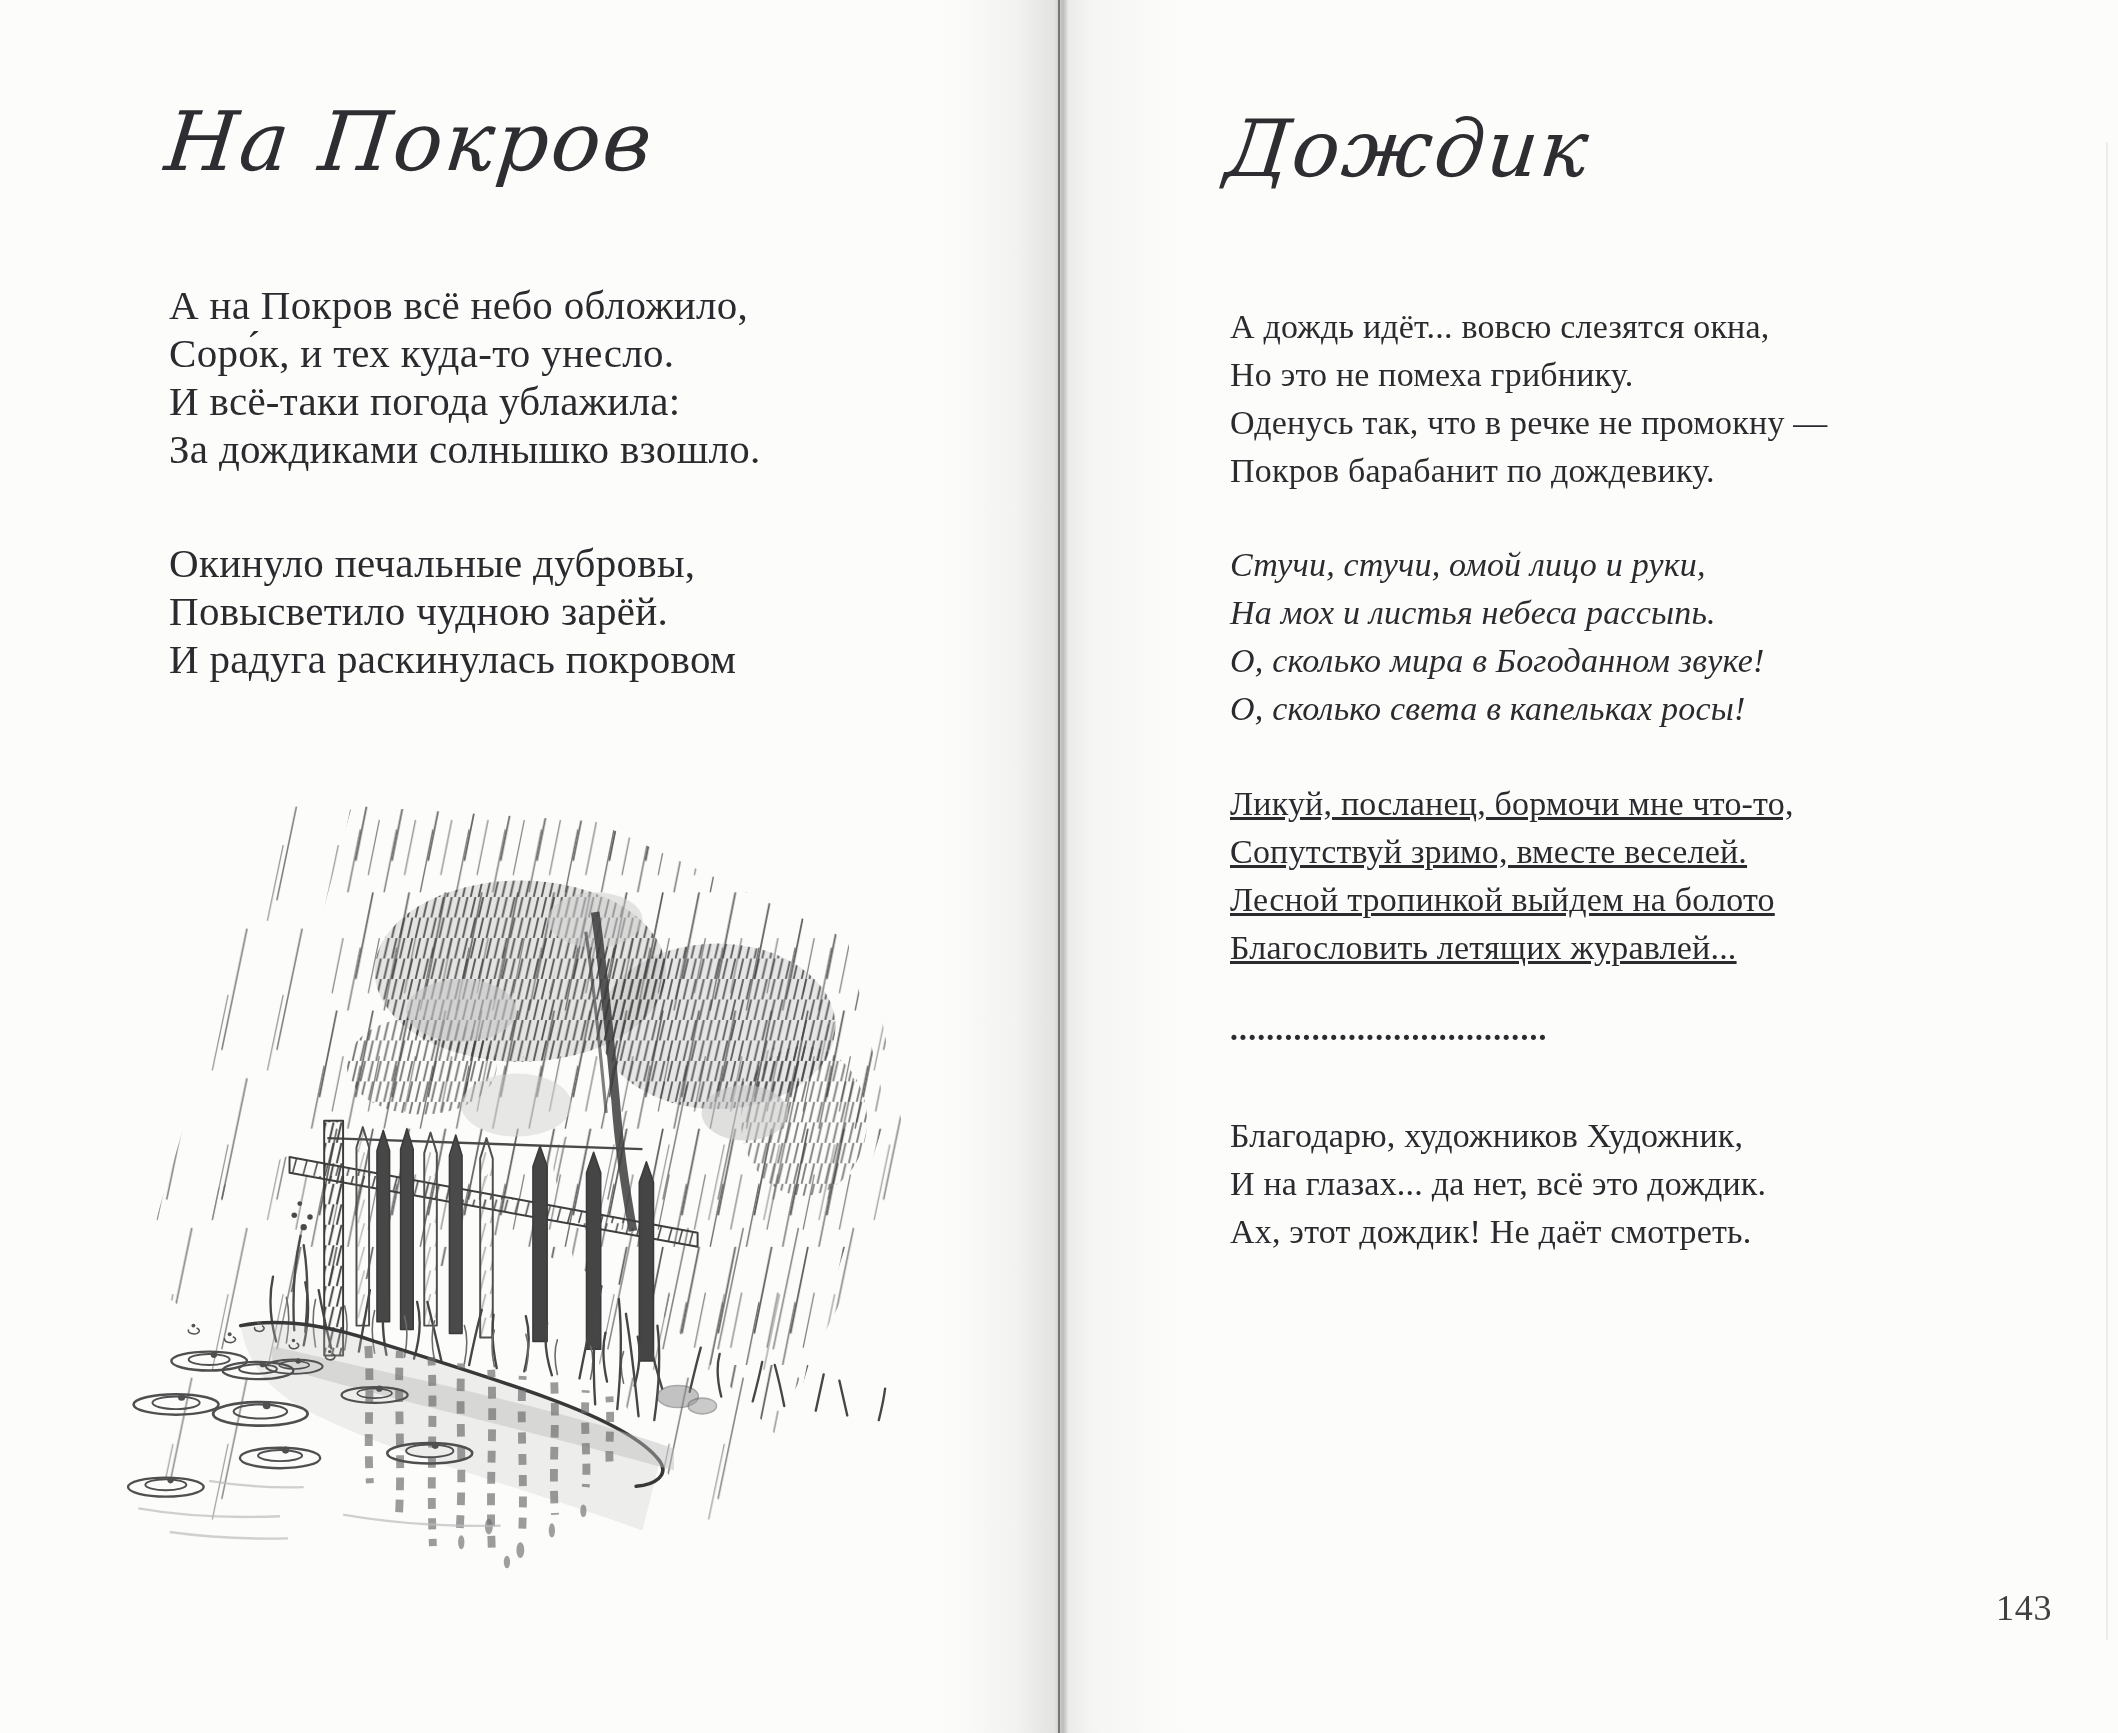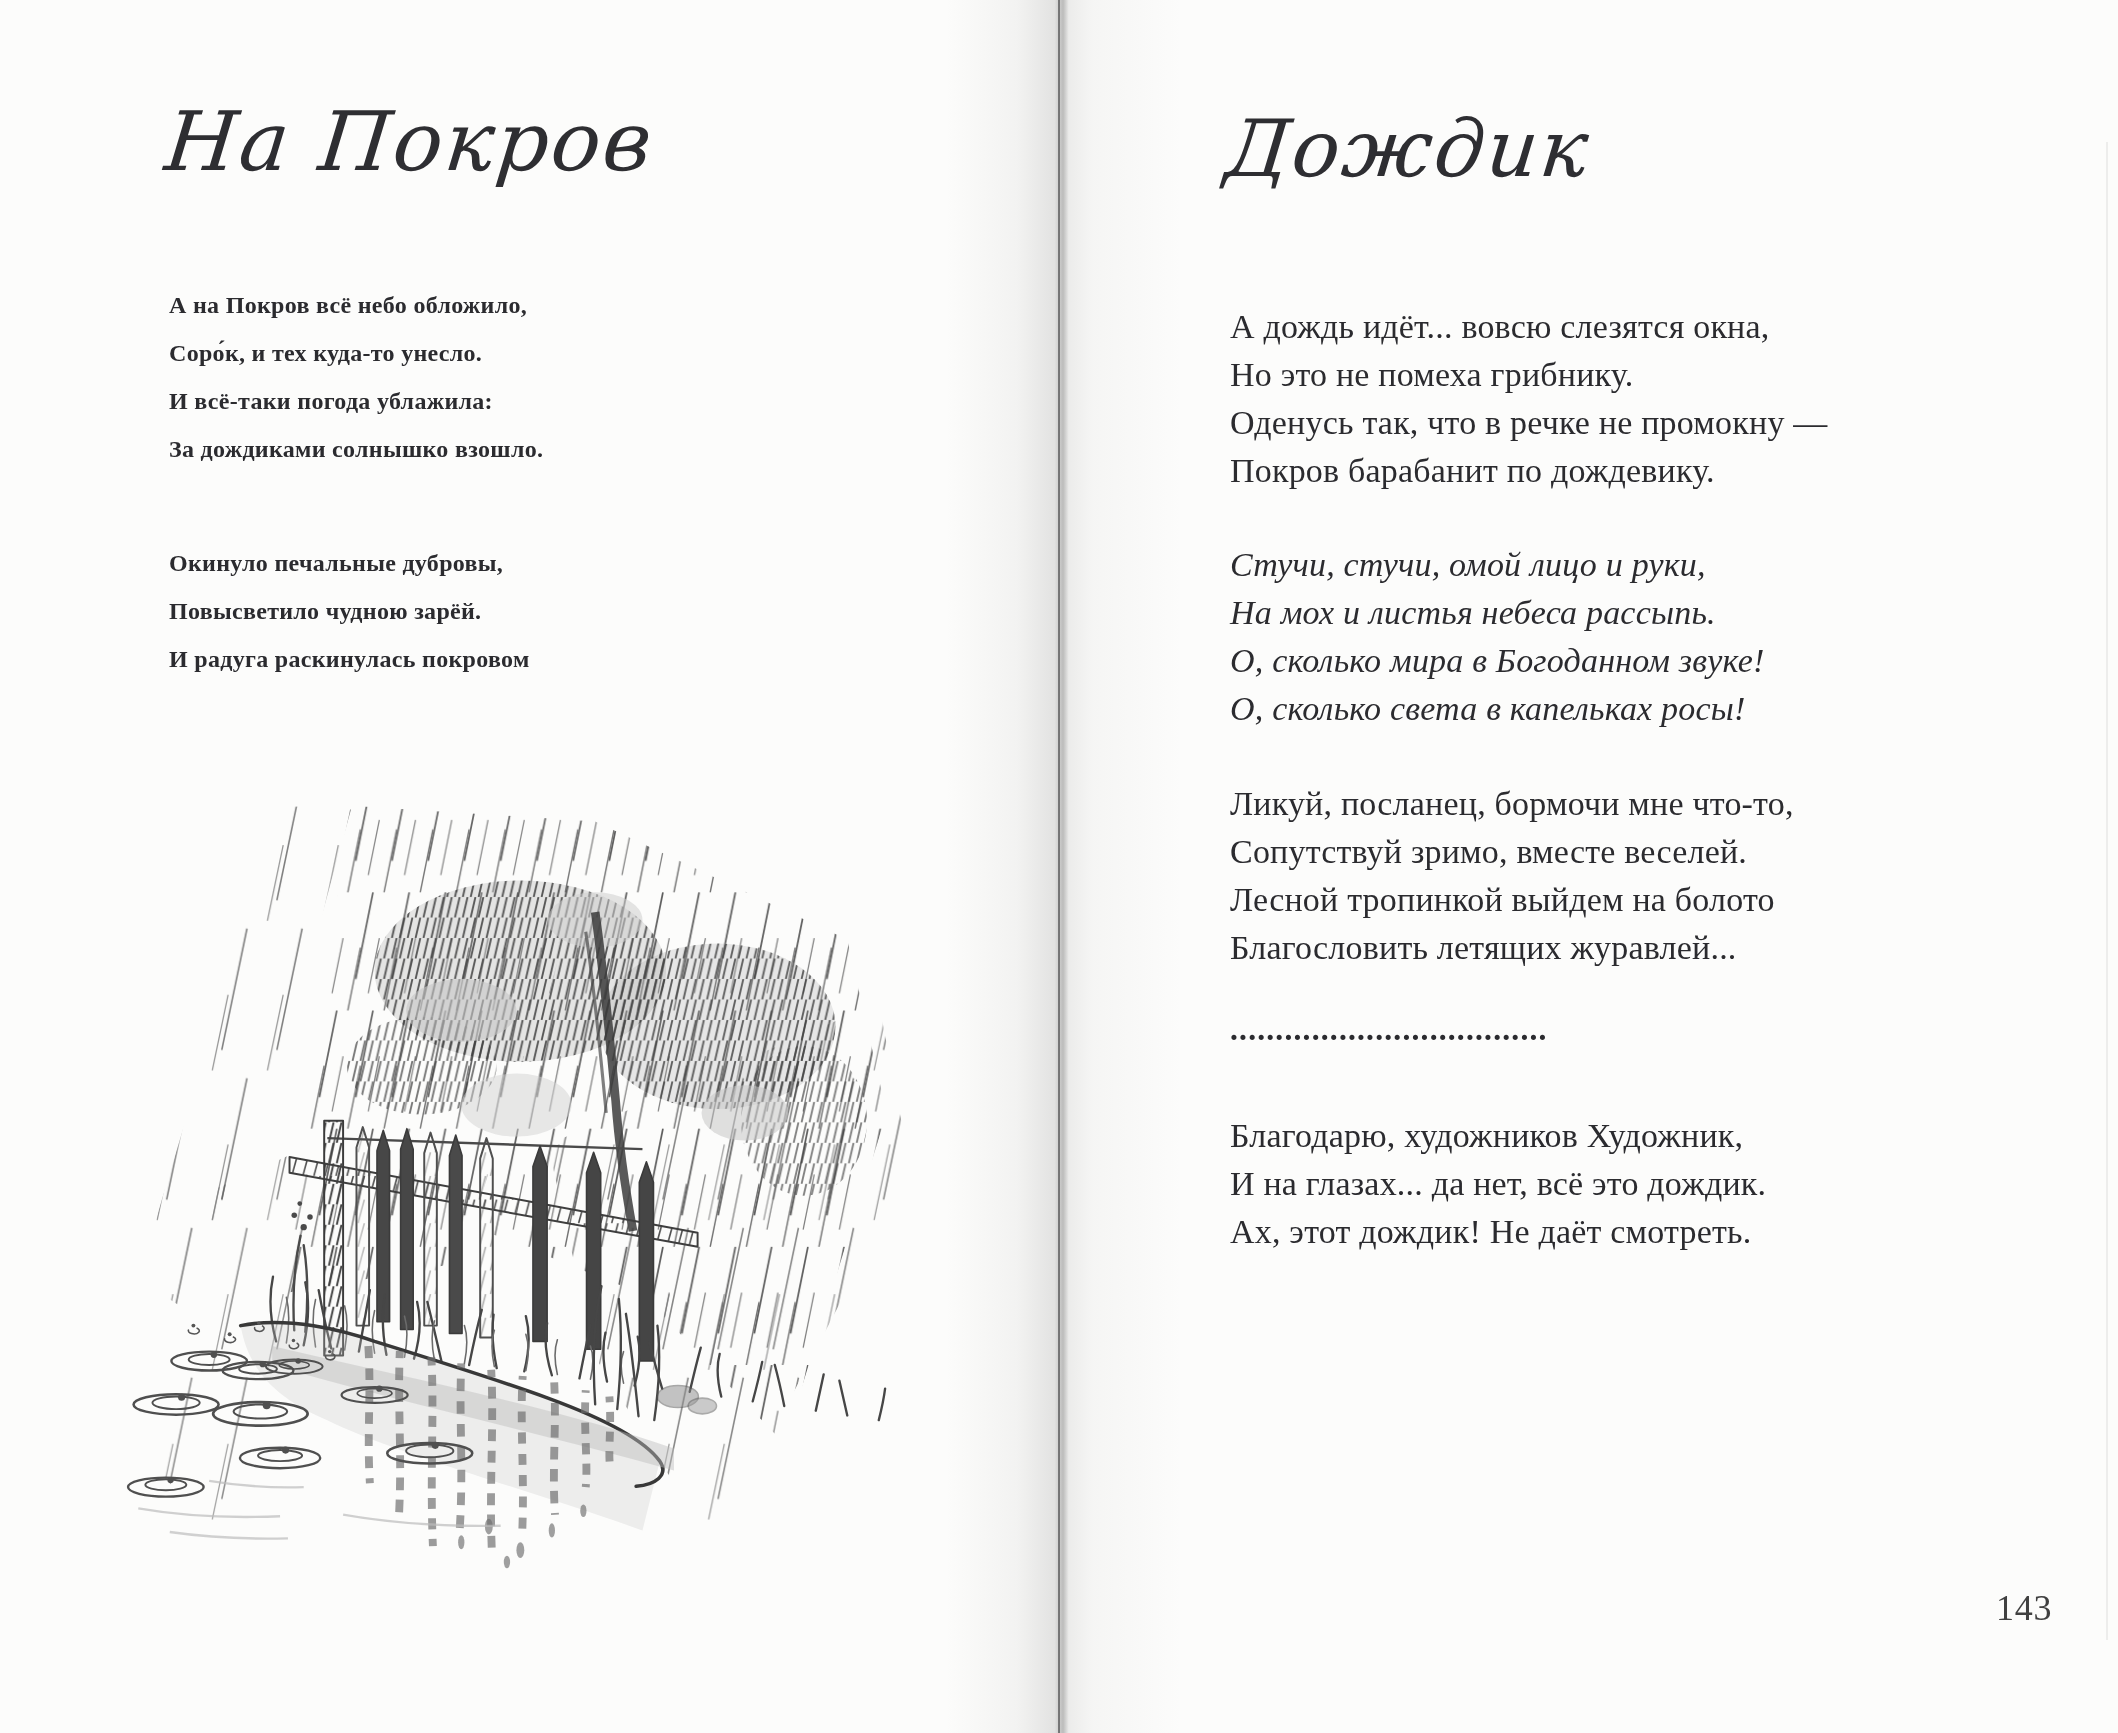--- a/index.html
+++ b/index.html
@@ -14,26 +14,26 @@
   .fore-edge{position:absolute;top:142px;left:2106px;width:1.6px;height:1498px;background:rgba(60,60,60,0.08);}
 
   
   .poem-title{position:absolute;margin:0;font-family:"DejaVu Serif", serif;font-style:italic;font-weight:400;
     color:#2e2e32;transform:skewX(-6deg);letter-spacing:2.4px;line-height:1;}
   .title-left{left:166px;top:101px;font-size:82px;}
   .title-right{left:1226px;top:110px;font-size:79px;}
 
   
   .poem{position:absolute;color:#2b2b2f;}
-  .poem-left{left:169px;top:281px;font-size:24px;line-height:48px;letter-spacing:0.3px;font-weight:bold;}
+  .poem-left{left:169px;top:281px;font-size:41px;line-height:48px;letter-spacing:0.3px;}
   .poem-right{left:1230px;top:303px;font-size:34px;line-height:48px;letter-spacing:0.2px;}
   .stanza{margin:0;}
   .poem-left .stanza + .stanza{margin-top:66px;}
   .s-m58{margin-top:46px !important;font-style:italic;}
-  .s-m59{margin-top:47px !important;}
+  .s-m59{margin-top:47px !important;text-decoration:underline;}
   .s-m81{margin-top:64px !important;}
   .line{display:block;white-space:nowrap;}
 
   .dots-separator{margin-top:40px;height:36px;line-height:36px;font-size:31.5px;font-weight:700;
     letter-spacing:1.2px;color:#2b2b2f;white-space:nowrap;}
 
   .page-number{position:absolute;left:1996px;top:1587px;font-size:36px;color:#404040;letter-spacing:0.8px;}
 
   .illustration{position:absolute;left:91px;top:774px;}
 </style>

